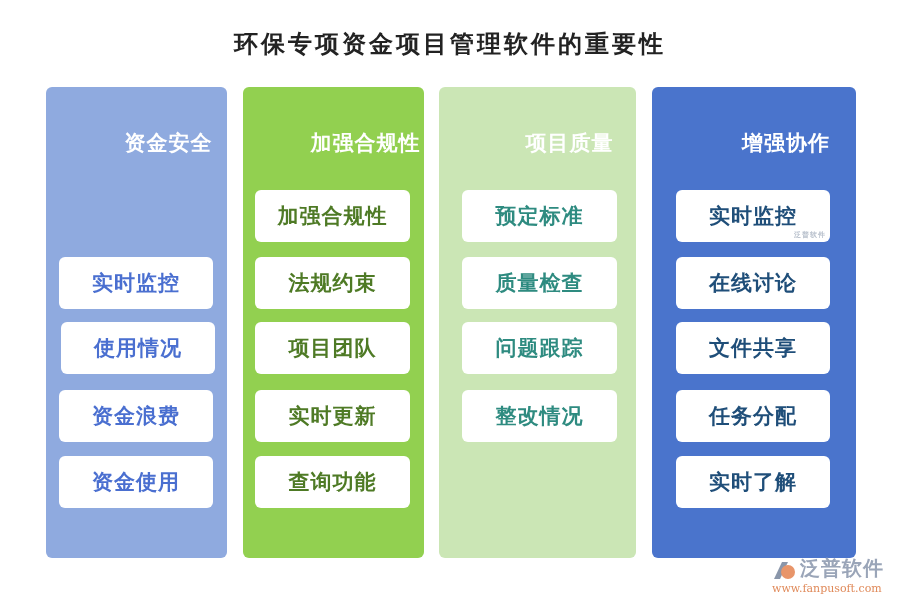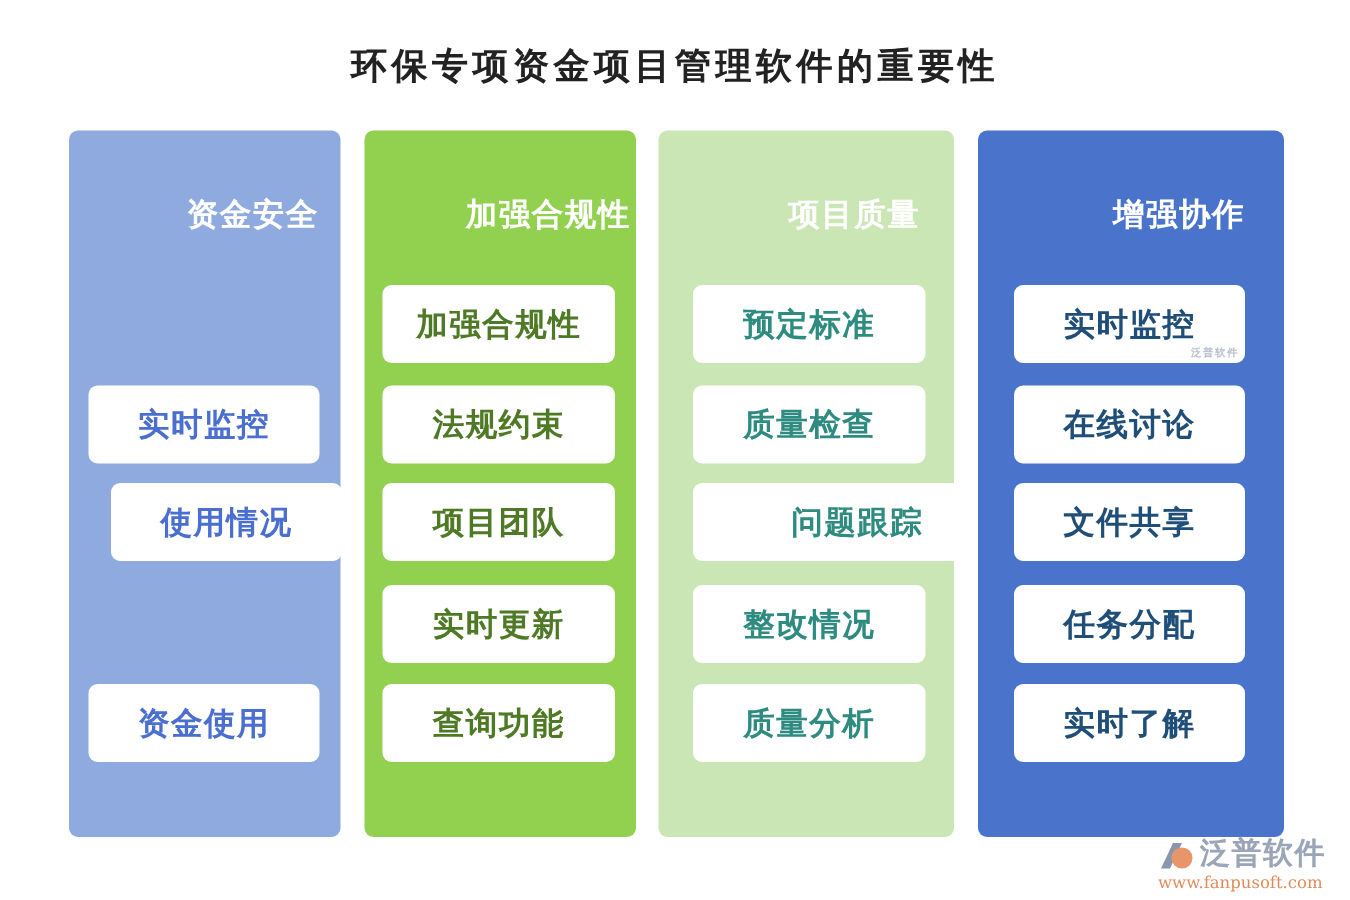--- a/index.html
+++ b/index.html
@@ -24,22 +24,25 @@
 </head>
 <body>
 
 <div class="title">环保专项资金项目管理软件的重要性</div>
 
 <div class="col" style="left:46px;width:181px;background:#8faadf;">
   <div class="col-head">资金安全</div>
   <div class="card" style="left:13px;width:154px;top:170px;color:#4a6fd0;">
       <span>实时监控</span>
     </div>
-  <div class="card" style="left:28px;width:154px;top:235px;color:#4a6fd0;">
+  <div class="card" style="left:15px;width:154px;top:235px;color:#4a6fd0;">
       <span>使用情况</span>
+    </div>
+  <div class="card" style="left:13px;width:154px;top:303px;color:#4a6fd0;">
+      <span>资金浪费</span>
     </div>
   <div class="card" style="left:13px;width:154px;top:369px;color:#4a6fd0;">
       <span>资金使用</span>
     </div>
 </div>
 
 <div class="col" style="left:243px;width:181px;background:#92d050;">
   <div class="col-head">加强合规性</div>
   <div class="card" style="left:12px;width:155px;top:103px;color:#4e7a25;">
       <span>加强合规性</span>
@@ -59,28 +62,25 @@
 </div>
 
 <div class="col" style="left:439px;width:197px;background:#cbe6b5;">
   <div class="col-head">项目质量</div>
   <div class="card" style="left:23px;width:155px;top:103px;color:#2e8b80;font-family:Liberation Mono, monospace;">
       <span>预定标准</span>
     </div>
   <div class="card" style="left:23px;width:155px;top:170px;color:#2e8b80;">
       <span>质量检查</span>
     </div>
-  <div class="card" style="left:23px;width:155px;top:235px;color:#2e8b80;padding-left:32px;">
+  <div class="card" style="left:23px;width:155px;top:235px;color:#2e8b80;">
       <span>问题跟踪</span>
     </div>
   <div class="card" style="left:23px;width:155px;top:303px;color:#2e8b80;">
       <span>整改情况</span>
-    </div>
-  <div class="card" style="left:23px;width:155px;top:369px;color:#2e8b80;">
-      <span>质量分析</span>
     </div>
 </div>
 
 <div class="col" style="left:652px;width:204px;background:#4a74cc;">
   <div class="col-head">增强协作</div>
   <div class="card" style="left:24px;width:154px;top:103px;color:#1f4e79;">
     <span>实时监控</span>
     <span class="watermark">泛普软件</span>
   </div>
   <div class="card" style="left:24px;width:154px;top:170px;color:#1f4e79;">

